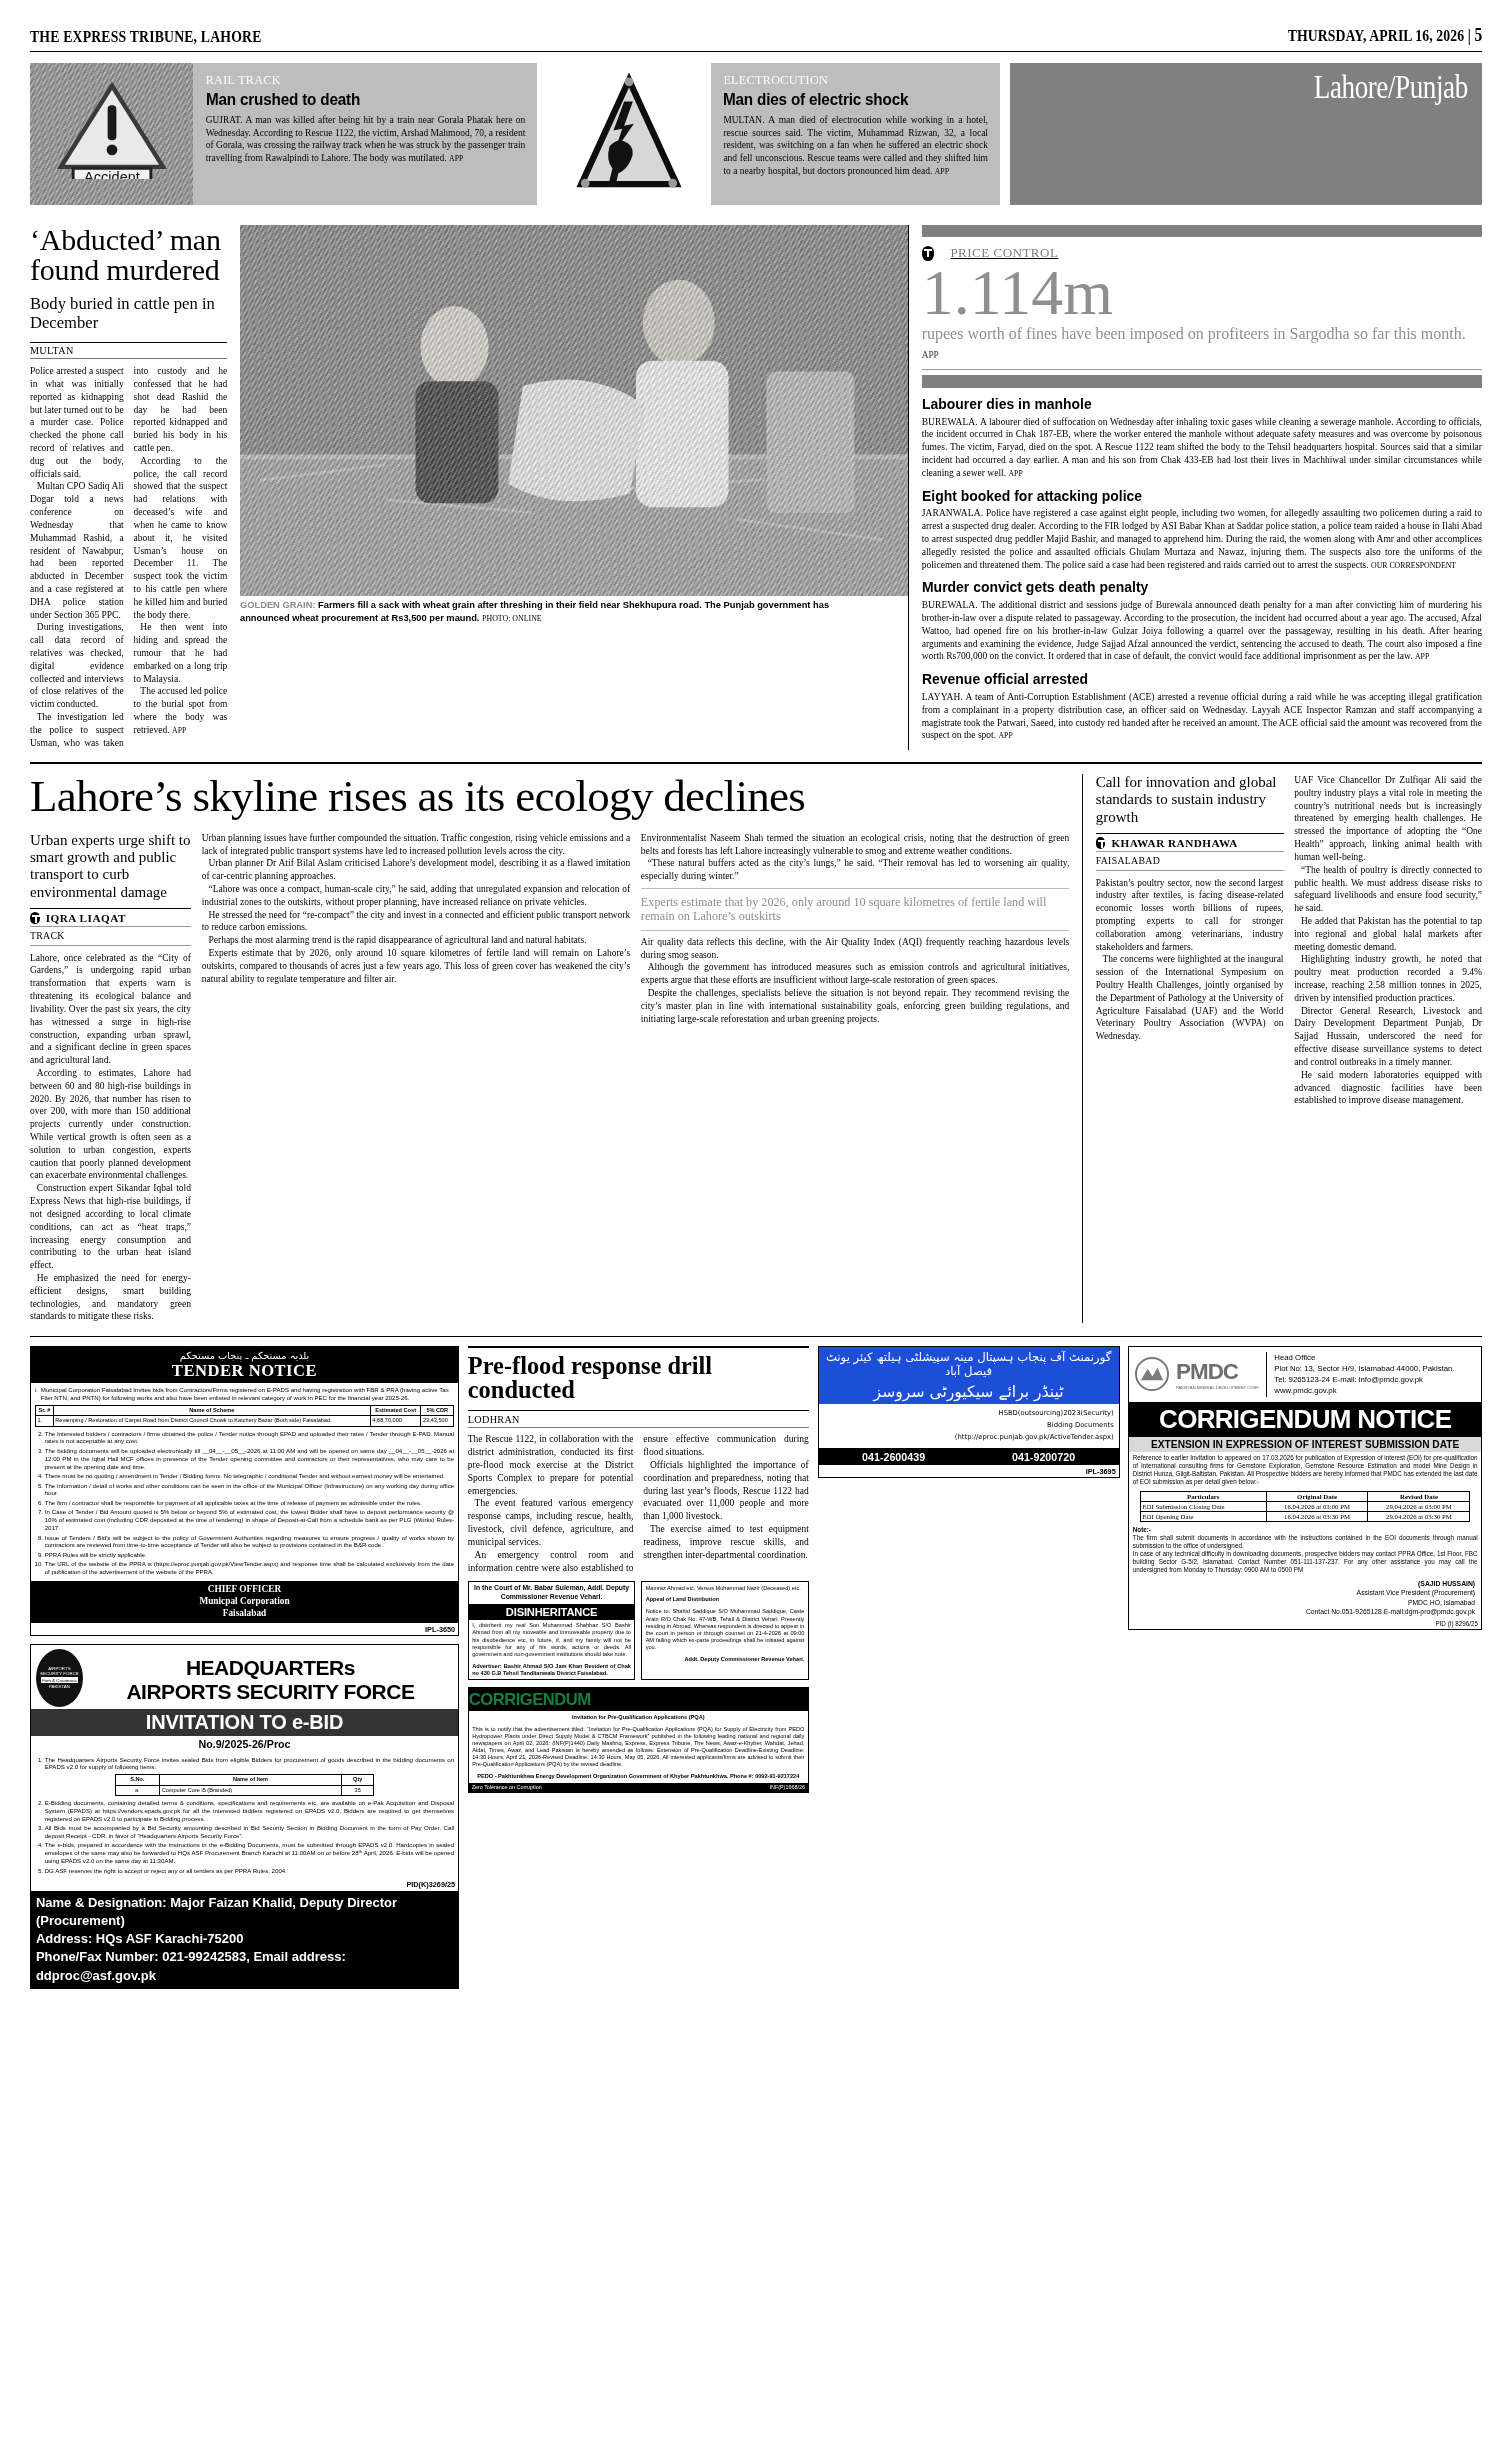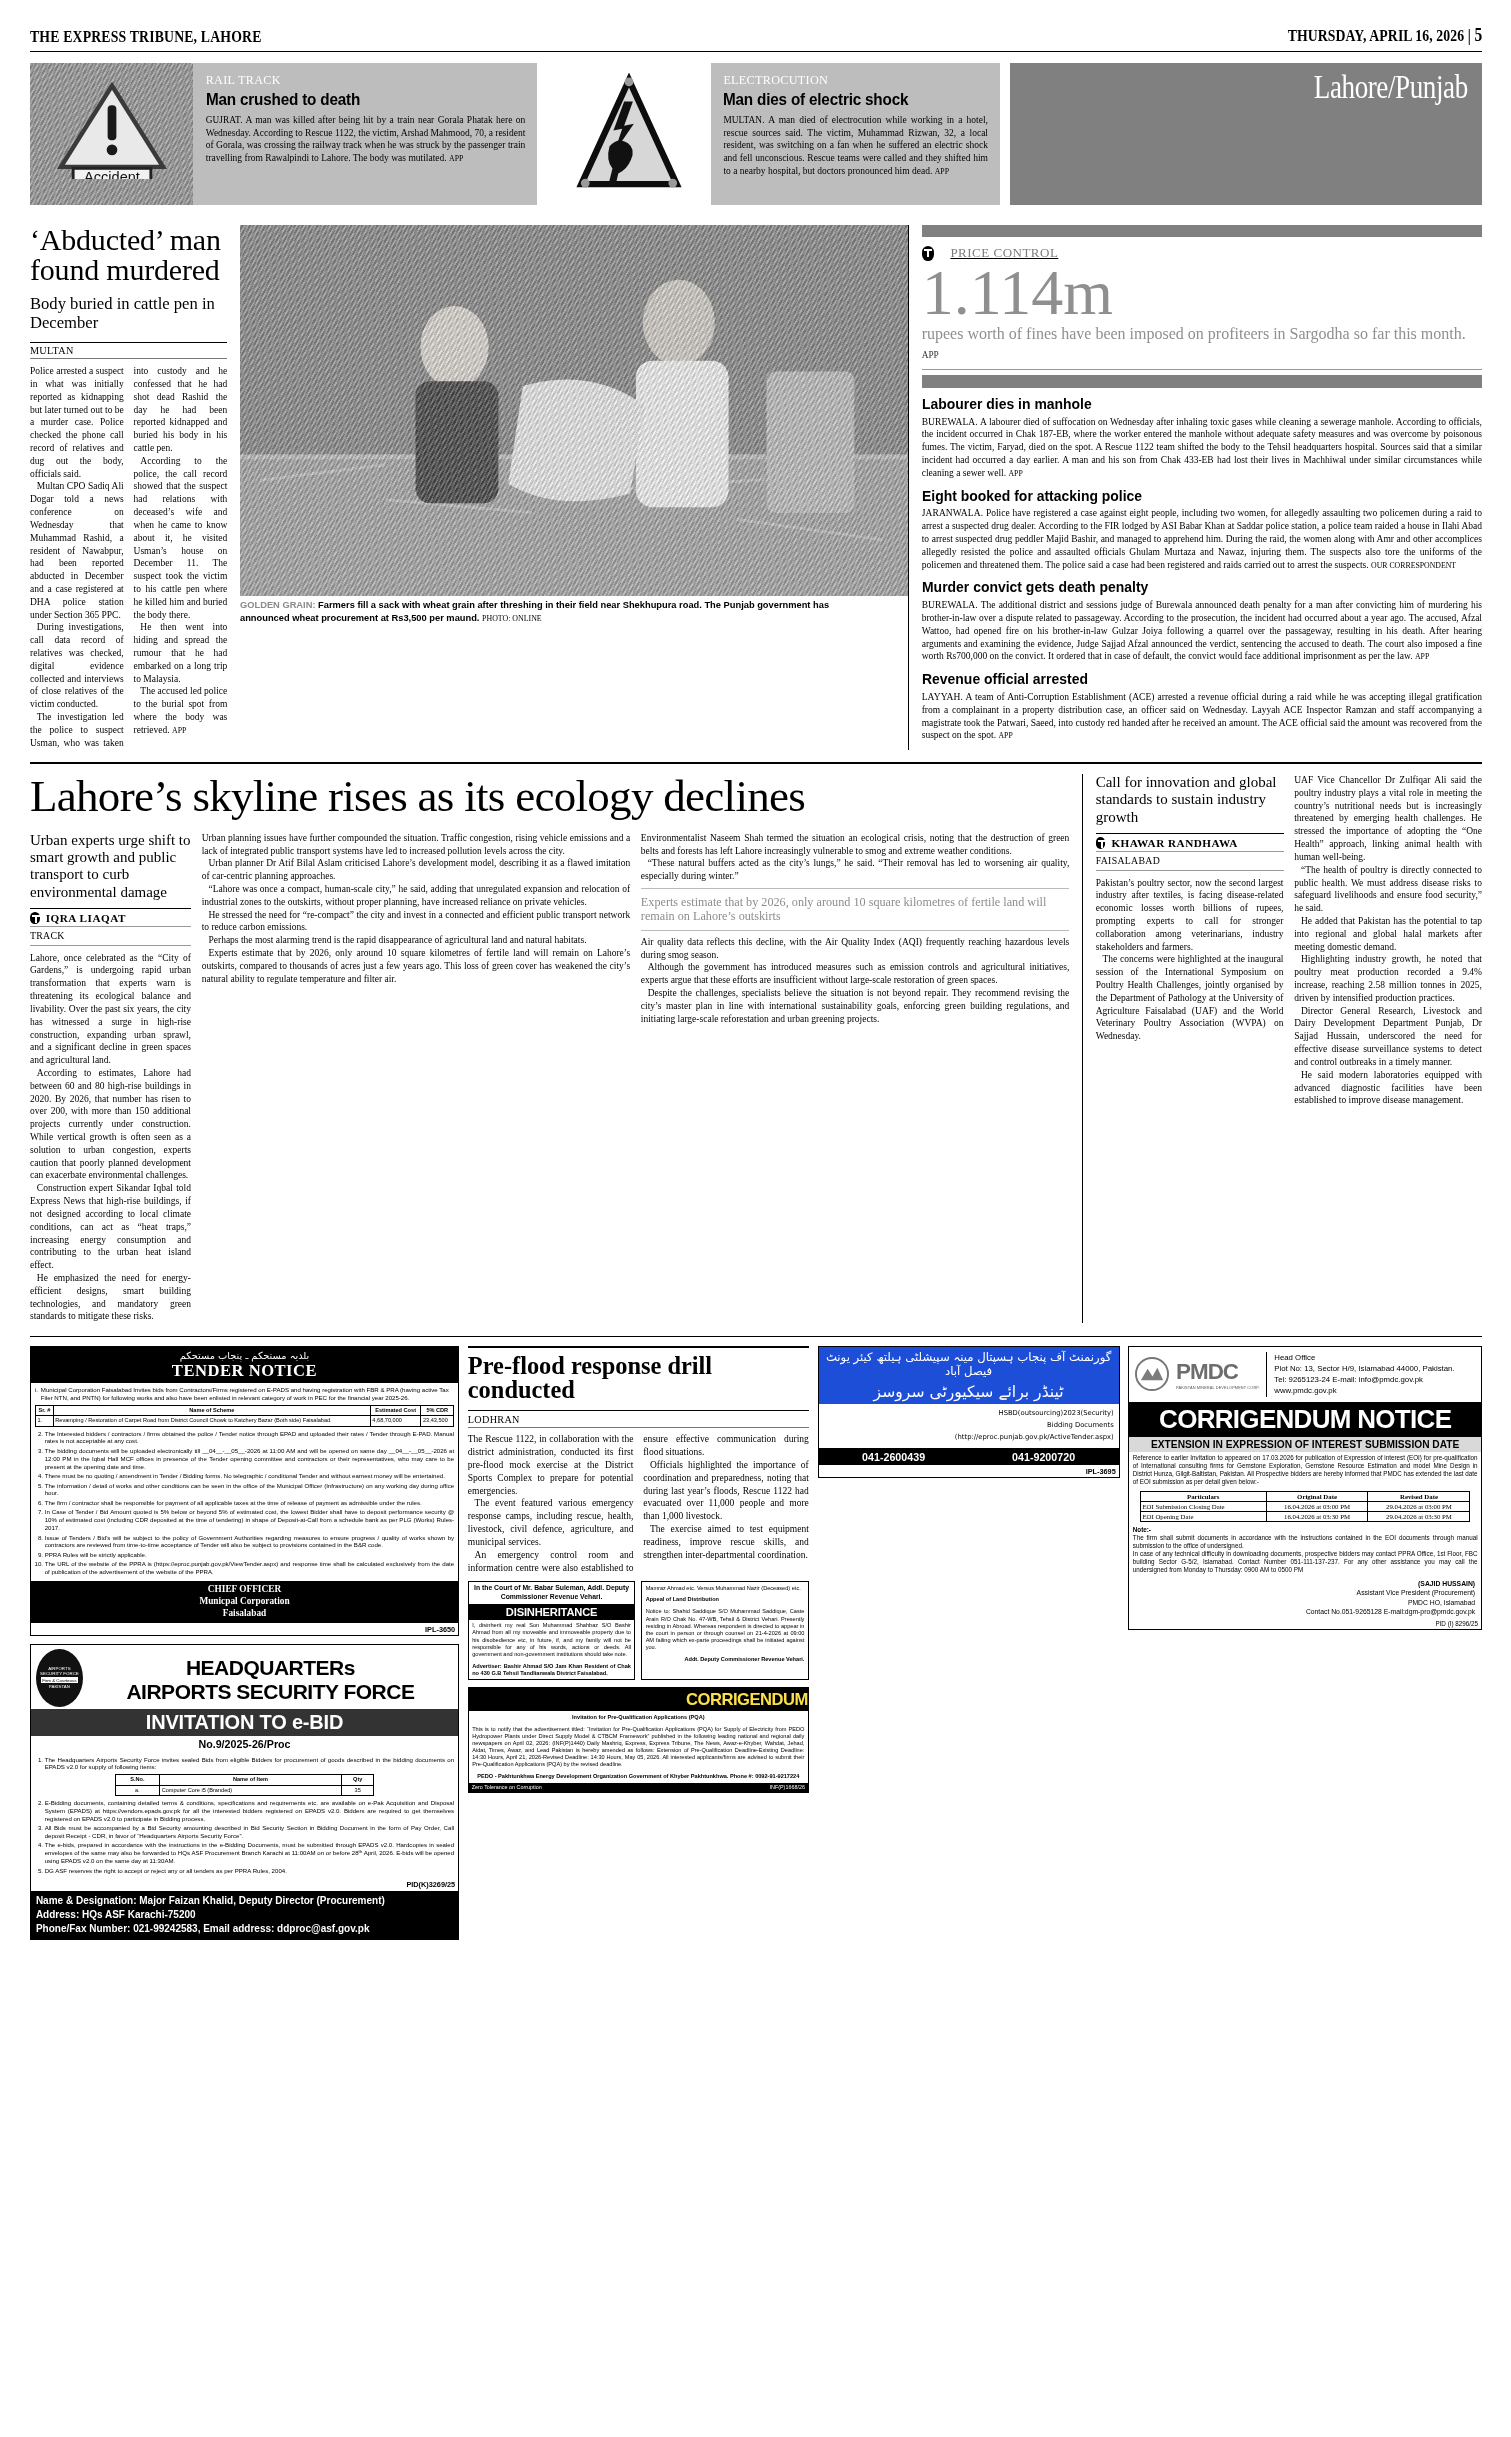--- a/index.html
+++ b/index.html
@@ -122,32 +122,32 @@
   .sig { background:#000; color:#fff; text-align:center; padding:3.9px; font-family:"Liberation Serif",serif;
          font-weight:700; font-size:9.3px; line-height:1.25; }
   .ipl { text-align:right; font-family:"Liberation Sans",sans-serif; font-weight:700; font-size:7.3px; padding:1.5px 2.9px; }
 
   .asf-head { text-align:center; font-family:"Liberation Sans", sans-serif; font-weight:700;
      font-size:21px; line-height:1.0; letter-spacing:-0.5px; padding:2.9px 0 0 0; }
   .asf-bar { background:#333; color:#fff; text-align:center; font-family:"Liberation Sans",sans-serif;
      font-weight:700; font-size:20px; padding:2px 0; letter-spacing:-0.2px; margin-top:2px; }
   .asf-no { text-align:center; font-family:"Liberation Sans",sans-serif; font-weight:700; font-size:10.7px; padding:2.4px 0; }
   .asf-foot { background:#000; color:#fff; font-family:"Liberation Sans",sans-serif; font-weight:700;
-     font-size:10px; padding:2.9px 4.9px; line-height:1.4; }
+     font-size:13px; padding:2.9px 4.9px; line-height:1.4; }
   .logo-circ { width:47px; height:58px; border-radius:50%; background:#111; color:#fff;
      display:flex; flex-direction:column; align-items:center; justify-content:center;
      font-family:"Liberation Sans",sans-serif; font-size:4.4px; text-align:center; line-height:1.15; }
 
   .preflood-h { font-family:"Liberation Serif", serif; font-size:24.4px; line-height:1.02; margin:0 0 6.8px 0; }
   .court-title { text-align:center; font-family:"Liberation Sans",sans-serif; font-weight:700;
      font-size:6.8px; padding:2px 2.9px; line-height:1.3; }
   .disinherit { background:#000; color:#fff; text-align:center; font-family:"Liberation Sans",sans-serif;
      font-weight:700; font-size:11.2px; padding:2px 0; letter-spacing:-0.2px; }
   .tiny { font-family:"Liberation Sans",sans-serif; font-size:5.6px; line-height:1.28; padding:2.4px 3.4px; text-align:justify; }
-  .corrig-bar { background:#000; color:#fde047; text-align:right; font-family:"Liberation Sans",sans-serif;
+  .corrig-bar { background:#000; color:#15803d; text-align:left; font-family:"Liberation Sans",sans-serif;
      font-weight:700; font-size:16.6px; padding:1.5px 0; letter-spacing:-0.5px; }
   .corrig-bar2 { background:#000; color:#fff; text-align:center; font-family:"Liberation Sans",sans-serif;
      font-weight:700; font-size:26px; padding:2px 0; letter-spacing:-0.7px; }
   .grey-sub { background:#d9d9d9; text-align:center; font-family:"Liberation Sans",sans-serif;
      font-weight:700; font-size:10.2px; padding:2px 0; }
   .pmdc-head { display:flex; align-items:center; gap:6.8px; padding:4.9px 5.9px; }
   .pmdc-mark { font-family:"Liberation Sans",sans-serif; font-weight:700; font-size:22.4px; color:#6d6d6d; letter-spacing:-1px; }
   .pmdc-sub { font-family:"Liberation Sans",sans-serif; font-size:3.9px; color:#555; letter-spacing:0.1px; }
   .pmdc-addr { font-family:"Liberation Sans",sans-serif; font-size:7.8px; line-height:1.45; border-left:1px solid #000; padding-left:6.8px; }
   .urdu-ad { font-family:"DejaVu Sans", sans-serif; direction:rtl; font-size:6.8px; line-height:1.75; padding:3.9px 4.9px; text-align:right; }

